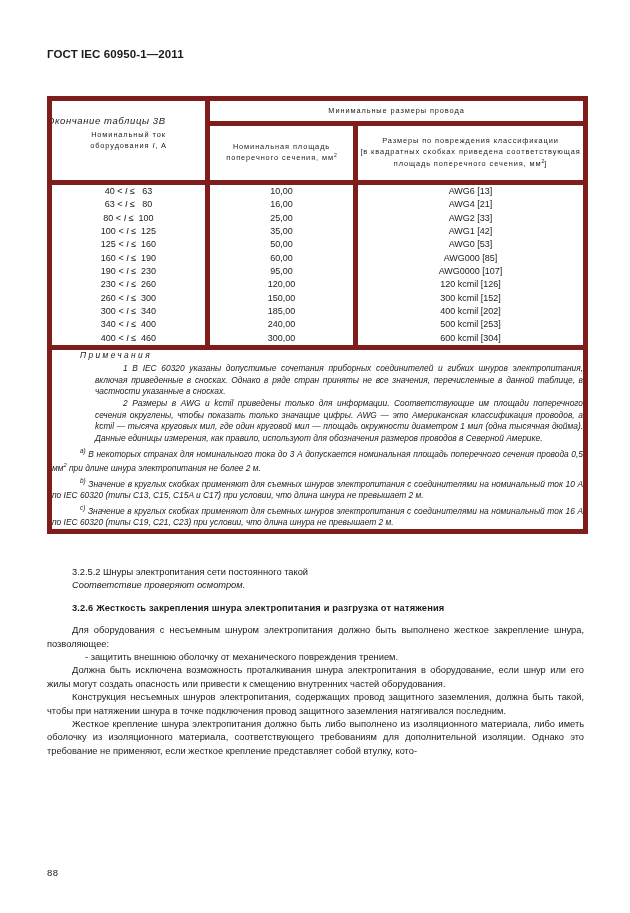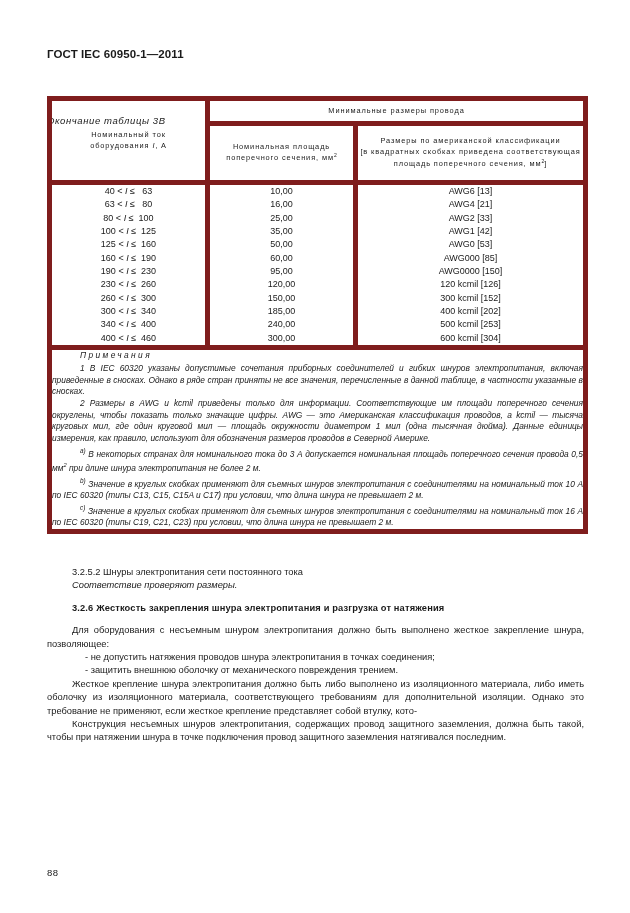--- a/index.html
+++ b/index.html
@@ -104,21 +104,21 @@
   }
   .notes-title {
     letter-spacing: 2.4px;
     margin-left: 28px;
     margin-bottom: 1px;
   }
   .note-p {
     margin: 0;
     text-indent: 28px;
   }
-  .note-p.j { text-align: justify; text-align-last: left; }
+  .note-p.j { text-align: justify; text-align-last: left; margin-left: 43px; }
   .note-fn {
     margin: 0;
     text-indent: 28px;
     text-align: justify;
     text-align-last: left;
   }
   .fnmark { font-size: 0.76em; vertical-align: super; }
   .sp-just { text-align: justify; text-align-last: left; }
 
   
@@ -178,21 +178,21 @@
             <span>оборудования </span><span class="italic-i">I</span><span>, A</span>
           </th>
           <th class="hdr-cell hdr-group" colspan="2">Минимальные размеры провода</th>
         </tr>
         <tr>
           <th class="hdr-cell hdr-sub thick-bottom">
             <span>Номинальная площадь</span><br>
             <span>поперечного сечения, мм</span><sup class="sm">2</sup>
           </th>
           <th class="hdr-cell hdr-sub thick-bottom">
-            <span>Размеры по американской классификации</span><br>
+            <span>Размеры по повреждения классификации</span><br>
             <span>[в квадратных скобках приведена соответствующая</span><br>
             <span>площадь поперечного сечения, мм</span><sup class="sm">2</sup><span>]</span>
           </th>
         </tr>
       </thead>
       <tbody>
         <tr>
           <td class="col-a body-cell" id="col-current">
               <span class="ln">40 &lt; <i>I</i> ≤   63</span>
               <span class="ln">63 &lt; <i>I</i> ≤   80</span>
@@ -221,21 +221,21 @@
               <span class="ln">240,00</span>
               <span class="ln">300,00</span>
             </td>
           <td class="col-c body-cell" id="col-awg">
               <span class="ln">AWG6 [13]</span>
               <span class="ln">AWG4 [21]</span>
               <span class="ln">AWG2 [33]</span>
               <span class="ln">AWG1 [42]</span>
               <span class="ln">AWG0 [53]</span>
               <span class="ln">AWG000 [85]</span>
-              <span class="ln">AWG0000 [150]</span>
+              <span class="ln">AWG0000 [107]</span>
               <span class="ln">120 kcmil [126]</span>
               <span class="ln">300 kcmil [152]</span>
               <span class="ln">400 kcmil [202]</span>
               <span class="ln">500 kcmil [253]</span>
               <span class="ln">600 kcmil [304]</span>
             </td>
         </tr>
         <tr>
           <td class="notes-cell" colspan="3">
             <div class="notes-title">Примечания</div>
@@ -244,25 +244,25 @@
             <p class="note-fn"><sup class="fnmark">a)</sup><span> В некоторых странах для номинального тока до 3 А допускается номинальная площадь поперечного сечения провода 0,5 мм</span><sup class="sm">2</sup><span> при длине шнура электропитания не более 2 м.</span></p>
             <p class="note-fn sp-just"><sup class="fnmark">b)</sup><span> Значение в круглых скобках применяют для съемных шнуров электропитания с соединителями на номинальный  ток 10 А  по  IEC 60320  (типы C13, C15, C15A и C17)  при  условии, что длина шнура не превышает 2 м.</span></p>
             <p class="note-fn sp-just"><sup class="fnmark">c)</sup><span> Значение в круглых скобках применяют для съемных шнуров электропитания с соединителями на номинальный ток 16 А по IEC 60320 (типы C19, C21, C23) при условии, что длина шнура не превышает 2 м.</span></p>
           </td>
         </tr>
       </tbody>
     </table>
   </div>
 
   <div class="content">
-    <p class="indent-head">3.2.5.2 Шнуры электропитания сети постоянного тока</p>
-    <p class="ital">Соответствие проверяют размеры.</p>
+    <p class="indent-head">3.2.5.2 Шнуры электропитания сети постоянного такой</p>
+    <p class="ital">Соответствие проверяют осмотром.</p>
     <p class="sec-head">3.2.6 Жесткость закрепления шнура электропитания и разгрузка от натяжения</p>
     <p class="indent">Для оборудования с несъемным шнуром электропитания должно быть выполнено жесткое закрепление шнура, позволяющее:</p>
-    <p class="bullet">- не допустить натяжения проводов шнура электропитания в точках соединения;</p>
     <p class="bullet">- защитить внешнюю оболочку от механического повреждения трением.</p>
+    <p class="indent">Должна быть исключена возможность проталкивания шнура электропитания в оборудование, если шнур или его жилы могут создать опасность или привести к смещению внутренних частей оборудования.</p>
+    <p class="indent">Конструкция несъемных шнуров электропитания, содержащих провод защитного заземления, должна быть такой, чтобы при натяжении шнура в точке подключения провод защитного заземления натягивался последним.</p>
     <p class="indent">Жесткое крепление шнура электропитания должно быть либо выполнено из изоляционного материала, либо иметь оболочку из изоляционного материала, соответствующего требованиям для дополнительной изоляции. Однако это требование не применяют, если жесткое крепление представляет собой втулку, кото-</p>
-    <p class="indent">Конструкция несъемных шнуров электропитания, содержащих провод защитного заземления, должна быть такой, чтобы при натяжении шнура в точке подключения провод защитного заземления натягивался последним.</p>
   </div>
 
   <div class="page-num">88</div>
 
 </div>
 
 </body></html>

